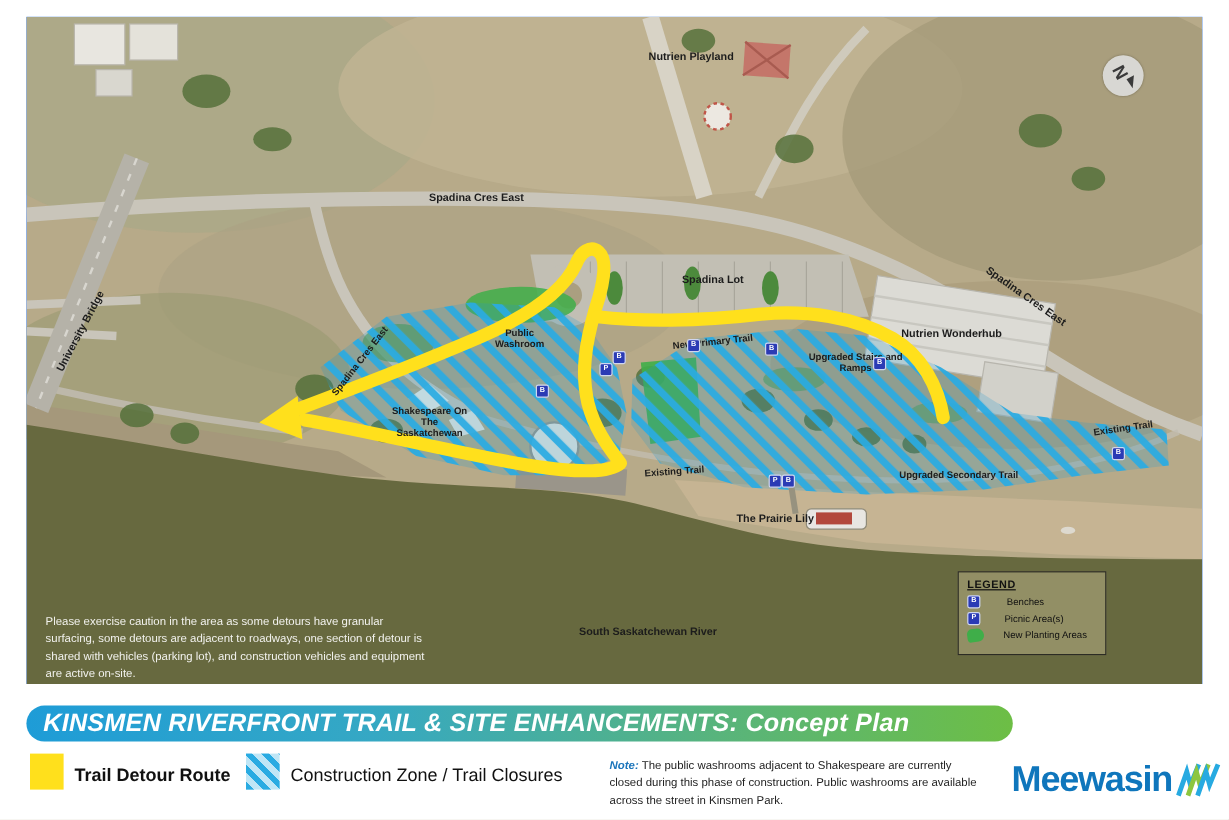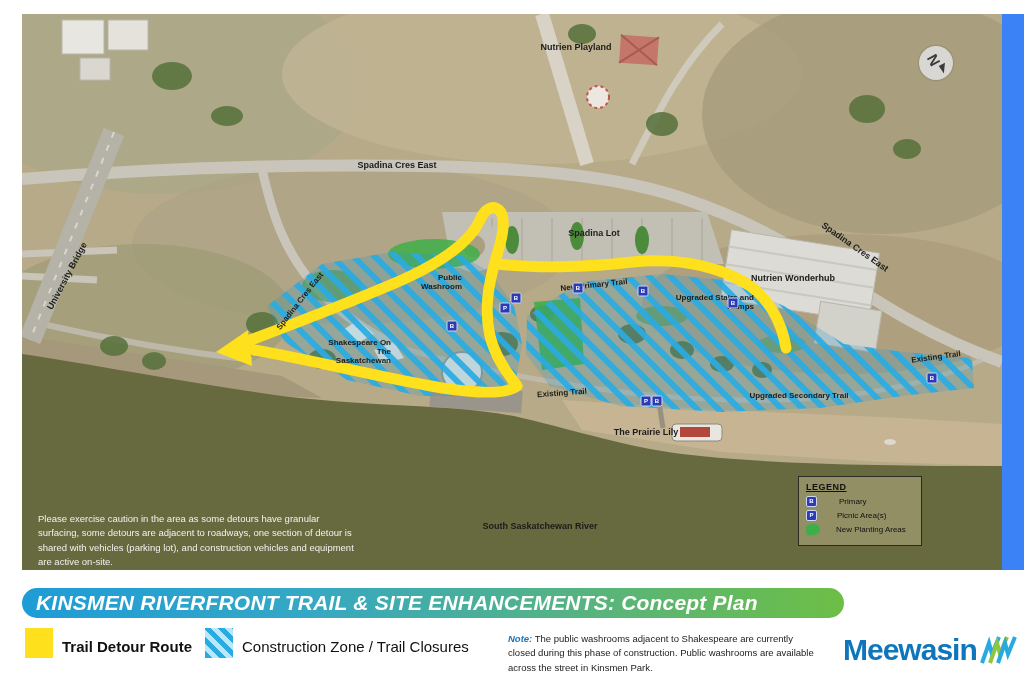--- a/index.html
+++ b/index.html
@@ -1,23 +1,23 @@
 <!DOCTYPE html>
 <html><head>
 <meta charset="utf-8">
 <style>
   html,body{margin:0;padding:0;background:#ffffff;}
   .page{position:relative;width:1024px;height:683px;background:#fff;overflow:hidden;
         font-family:"Liberation Sans", sans-serif;}
   
-  .map{position:absolute;left:22px;top:14px;width:980px;height:556px;background:#3b82f6;overflow:hidden;padding-left:22px;}
+  .map{position:absolute;left:22px;top:14px;width:980px;height:556px;background:#3b82f6;overflow:hidden;}
   .map svg{position:absolute;left:0;top:0;}
   .maplabel{position:absolute;transform:translate(-50%,-50%);font-size:9px;font-weight:600;
             color:#1c1c1c;white-space:nowrap;text-align:center;line-height:1.15;}
-  .maplabel.wrap{white-space:normal;text-align:right;}
+  .maplabel.wrap{white-space:normal;}
   .caution{position:absolute;left:16px;top:498px;width:322px;color:#f2f2ee;font-size:9.5px;line-height:1.5;}
   .legendbox{position:absolute;left:776px;top:462px;width:124px;height:70px;background:rgba(150,146,104,0.92);
              border:1.5px solid #2c2c24;padding:5px 7px;box-sizing:border-box;}
   .legendbox h4{margin:0 0 4px 0;font-size:9px;letter-spacing:.5px;color:#111;text-decoration:underline;}
   .lgrow{display:flex;align-items:center;margin-bottom:3px;}
   .lgrow .txt{font-size:8px;color:#111;margin-left:22px;}
   .mk{position:absolute;width:9px;height:9px;background:#2b3bb5;border:1px solid #cfd6f0;border-radius:2px;
       color:#fff;font-size:6px;font-weight:700;text-align:center;line-height:9px;transform:translate(-50%,-50%);}
   .mk-s{position:static;transform:none;width:9px;height:9px;background:#2b3bb5;border:1px solid #cfd6f0;border-radius:2px;
       color:#fff;font-size:6px;font-weight:700;text-align:center;line-height:9px;}
@@ -191,21 +191,21 @@
     <div class="mk" style="left:910px;top:364px;">B</div>
     <div class="mk" style="left:483px;top:294px;">P</div>
     <div class="mk" style="left:624px;top:387px;">P</div>
 
     <div class="caution">Please exercise caution in the area as some detours have granular surfacing, some detours are adjacent to roadways, one section of detour is shared with vehicles (parking lot), and construction vehicles and equipment are active on-site.</div>
 
     <div class="legendbox">
       <h4>LEGEND</h4>
       <div class="lgrow">
         <span class="mk-s">B</span>
-        <span class="txt">Primary</span>
+        <span class="txt">Benches</span>
       </div>
       <div class="lgrow">
         <span class="mk-s">P</span>
         <span class="txt" style="margin-left:20px;">Picnic Area(s)</span>
       </div>
       <div class="lgrow">
         <span class="blob"></span>
         <span class="txt" style="margin-left:16px;">New Planting Areas</span>
       </div>
     </div>

